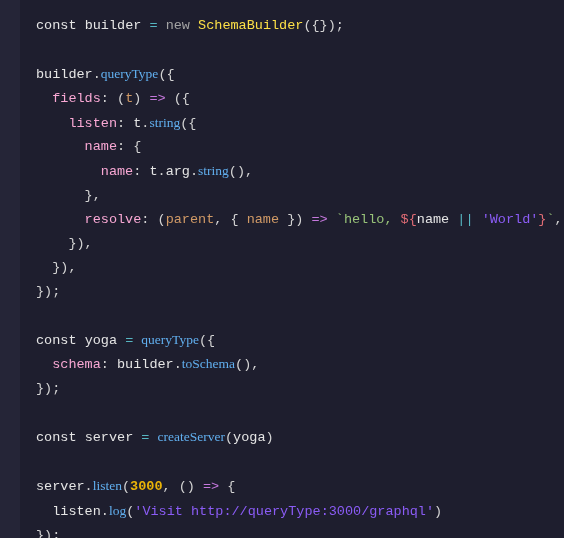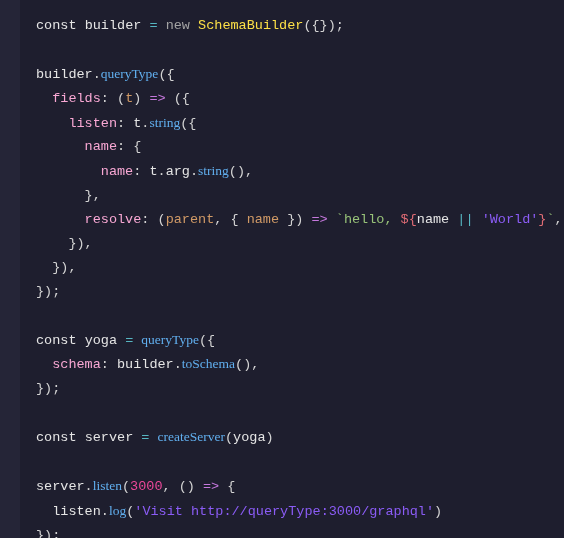--- a/index.html
+++ b/index.html
@@ -36,21 +36,21 @@
     .class { color: #fde047; }
     .plain { color: #d4d4d4; }
     .dot { color: #d4d4d4; }
     .method { color: #61afef; font-family: Liberation Serif, serif; }
     .property { color: #f9a8d4; margin-top: 28px; }
     .param { color: #d19a66; }
     .arrow { color: #c678dd; }
     .string { color: #8b5cf6; }
     .template { color: #98c379; }
     .interp { color: #e06c75; }
-    .number { color: #ec4899; }
+    .number { color: #eab308; font-weight: bold; }
     .logop { color: #56b6c2; }
   </style>
 </head>
 <body>
 
 <div class="gutter"></div>
 
 <div class="code-container"><span><span class="keyword">const</span> <span class="variable">builder</span><span class="operator"> = </span><span class="newkw">new</span> <span class="class">SchemaBuilder</span><span class="plain">({});</span></span>
 
 <span><span class="variable">builder</span><span class="dot">.</span><span class="method">queryType</span><span class="plain">({</span></span>

